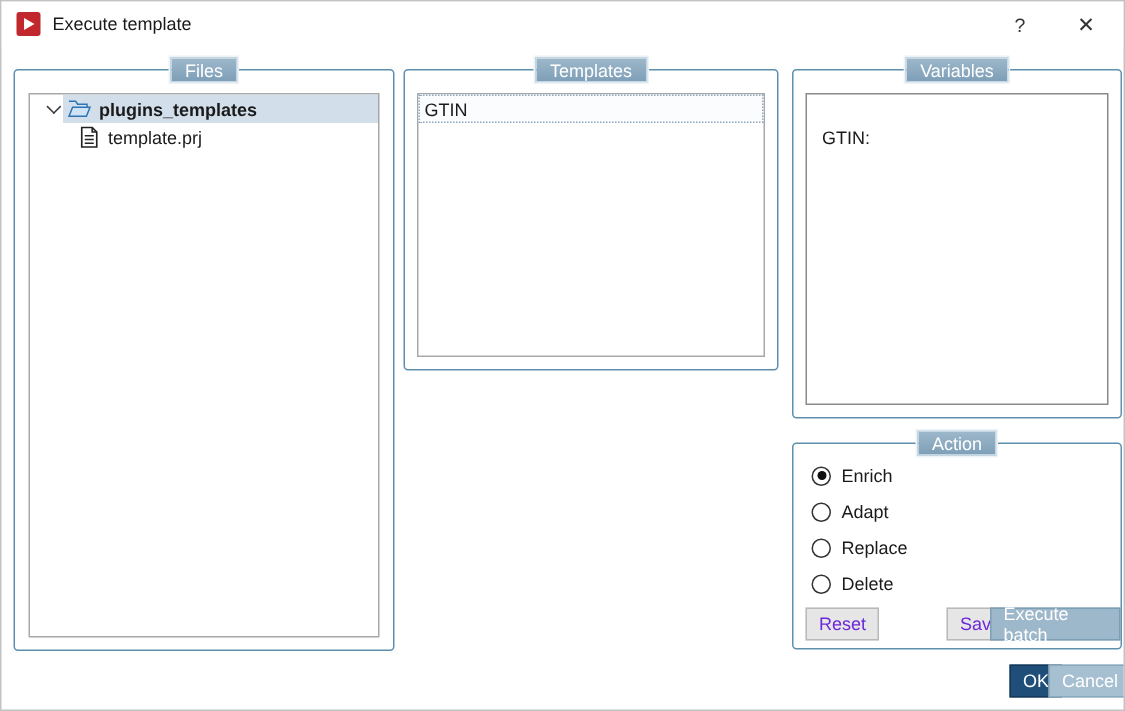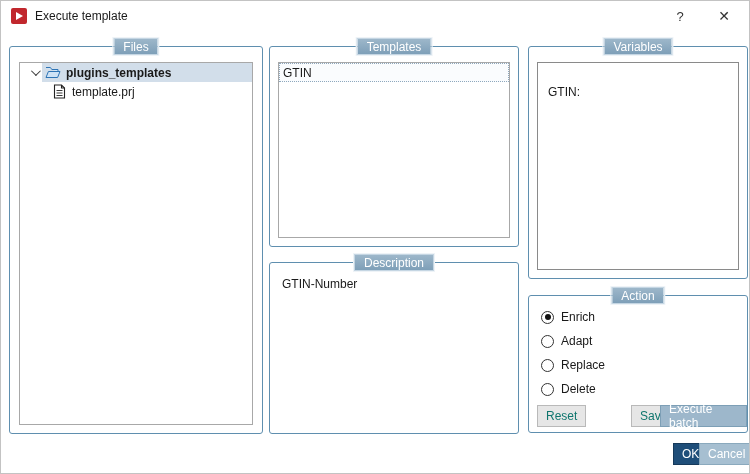--- a/index.html
+++ b/index.html
@@ -58,21 +58,21 @@
   .spin-btn { flex:1; display:flex; align-items:center; justify-content:center; background:#f0f0f0; font-size:6px; color:#333; line-height:1; }
   .spin-btn.up { border-bottom:1px solid #ababab; }
 
   
   .radio-row { position:absolute; left:12px; display:flex; align-items:center; height:16px; }
   .radio { width:13px; height:13px; border:1px solid #333333; border-radius:50%; background:#ffffff; margin-right:7px; position:relative; flex:0 0 auto; }
   .radio.checked::after { content:""; position:absolute; left:2.5px; top:2.5px; width:6px; height:6px; border-radius:50%; background:#111111; }
 
   .btn { display:inline-flex; align-items:center; justify-content:center; height:22px; padding:0 8px;
     font-size:12px; border:1px solid; cursor:default; }
-  .btn.disabled { background:#e6e6e6; border-color:#b9b9b9; color:#0f766e; }
+  .btn.disabled { background:#e6e6e6; border-color:#b9b9b9; color:#6d28d9; }
   .btn.primary-lite { background:#9db7cb; border-color:#7d9fb6; color:#ffffff; }
   .btn.ok { background:#1f4e79; border-color:#16395a; color:#ffffff; }
   .btn.cancel { background:#a6bfd1; border-color:#8aa9bd; color:#ffffff; }
 
   .action-buttons .btn { position:absolute; top:auto; }
 
   svg { display:block; }
 </style>
 </head>
 <body>
@@ -117,24 +117,20 @@
     </div>
   </div>
 
   <div class="groupbox" style="left:268px; top:45px; width:250px; height:201px;">
     <div class="badge">Templates</div>
     <div class="listbox">
       <div class="list-item">GTIN</div>
     </div>
   </div>
 
-  <div class="groupbox" style="left:268px; top:261px; width:250px; height:172px;">
-    <div class="badge">Description</div>
-    <div class="desc-text">GTIN-Number</div>
-  </div>
 
   <div class="groupbox" style="left:527px; top:45px; width:220px; height:233px;">
     <div class="badge">Variables</div>
     <div class="varbox">
       <div class="var-row">
         <span class="var-label">GTIN:</span>
       </div>
     </div>
   </div>
 

